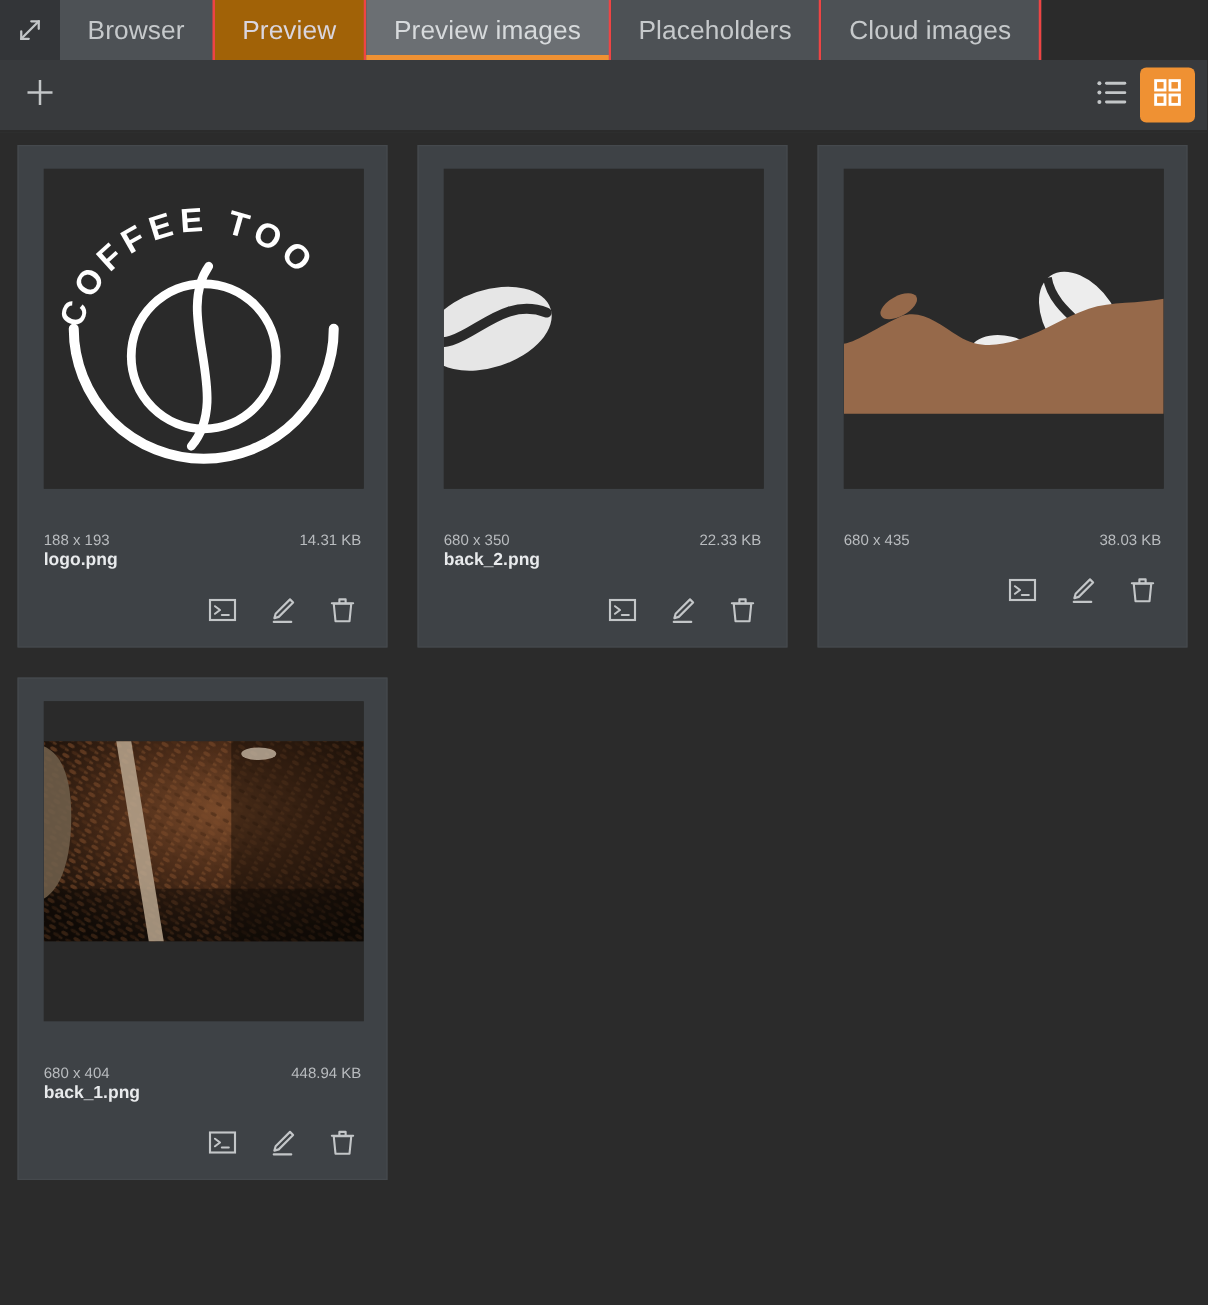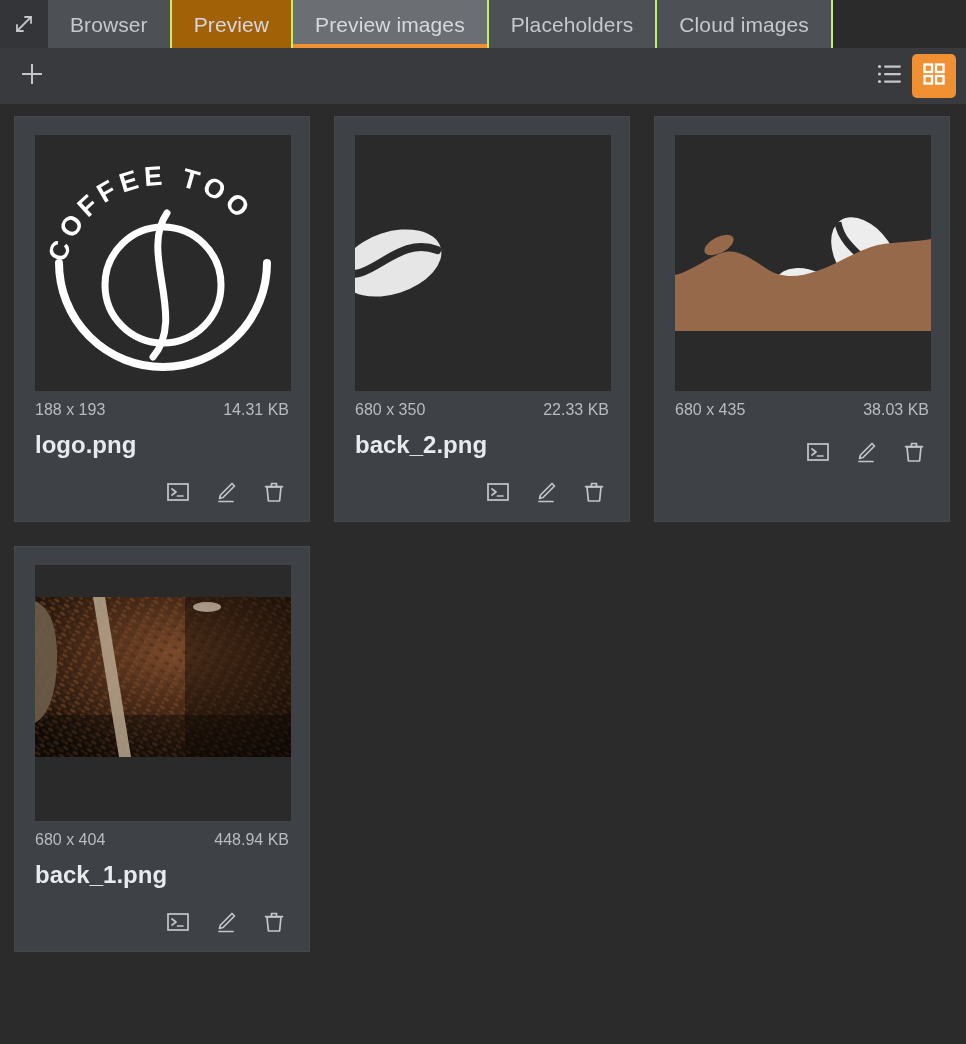--- a/index.html
+++ b/index.html
@@ -31,21 +31,21 @@
 
   .tab {
     display: flex;
     align-items: center;
     justify-content: center;
     padding: 0 22px;
     background: #4d5155;
     color: #c6c9cb;
     font-size: 21px;
     line-height: 1;
-    border-right: 2px solid #bef264;
+    border-right: 2px solid #ef4444;
     position: relative;
     white-space: nowrap;
     letter-spacing: 0.1px;
   }
   .tab.purple { background: #a16207; color: #d9d5de; }
   .tab.active {
     background: #6b6f73;
     color: #d7dadc;
   }
   .tab.active::after {
@@ -102,29 +102,29 @@
     background: #2a2a2a;
     overflow: hidden;
     position: relative;
   }
   .thumb svg { display: block; width: 100%; height: 100%; }
 
   .meta {
     display: flex;
     justify-content: space-between;
     align-items: baseline;
-    margin-top: 10px;
+    margin-top: 34px;
     color: #b9bcbf;
-    font-size: 16px;
+    font-size: 12px;
     gap: 20px;
   }
   .fname {
-    margin-top: 12px;
+    margin-top: 0;
     color: #e8eaec;
-    font-size: 24px;
+    font-size: 14px;
     font-weight: bold;
   }
   .actions {
     margin-top: 20px;
     display: flex;
     justify-content: flex-end;
     gap: 22px;
     padding-right: 2px;
     padding-bottom: 6px;
   }

